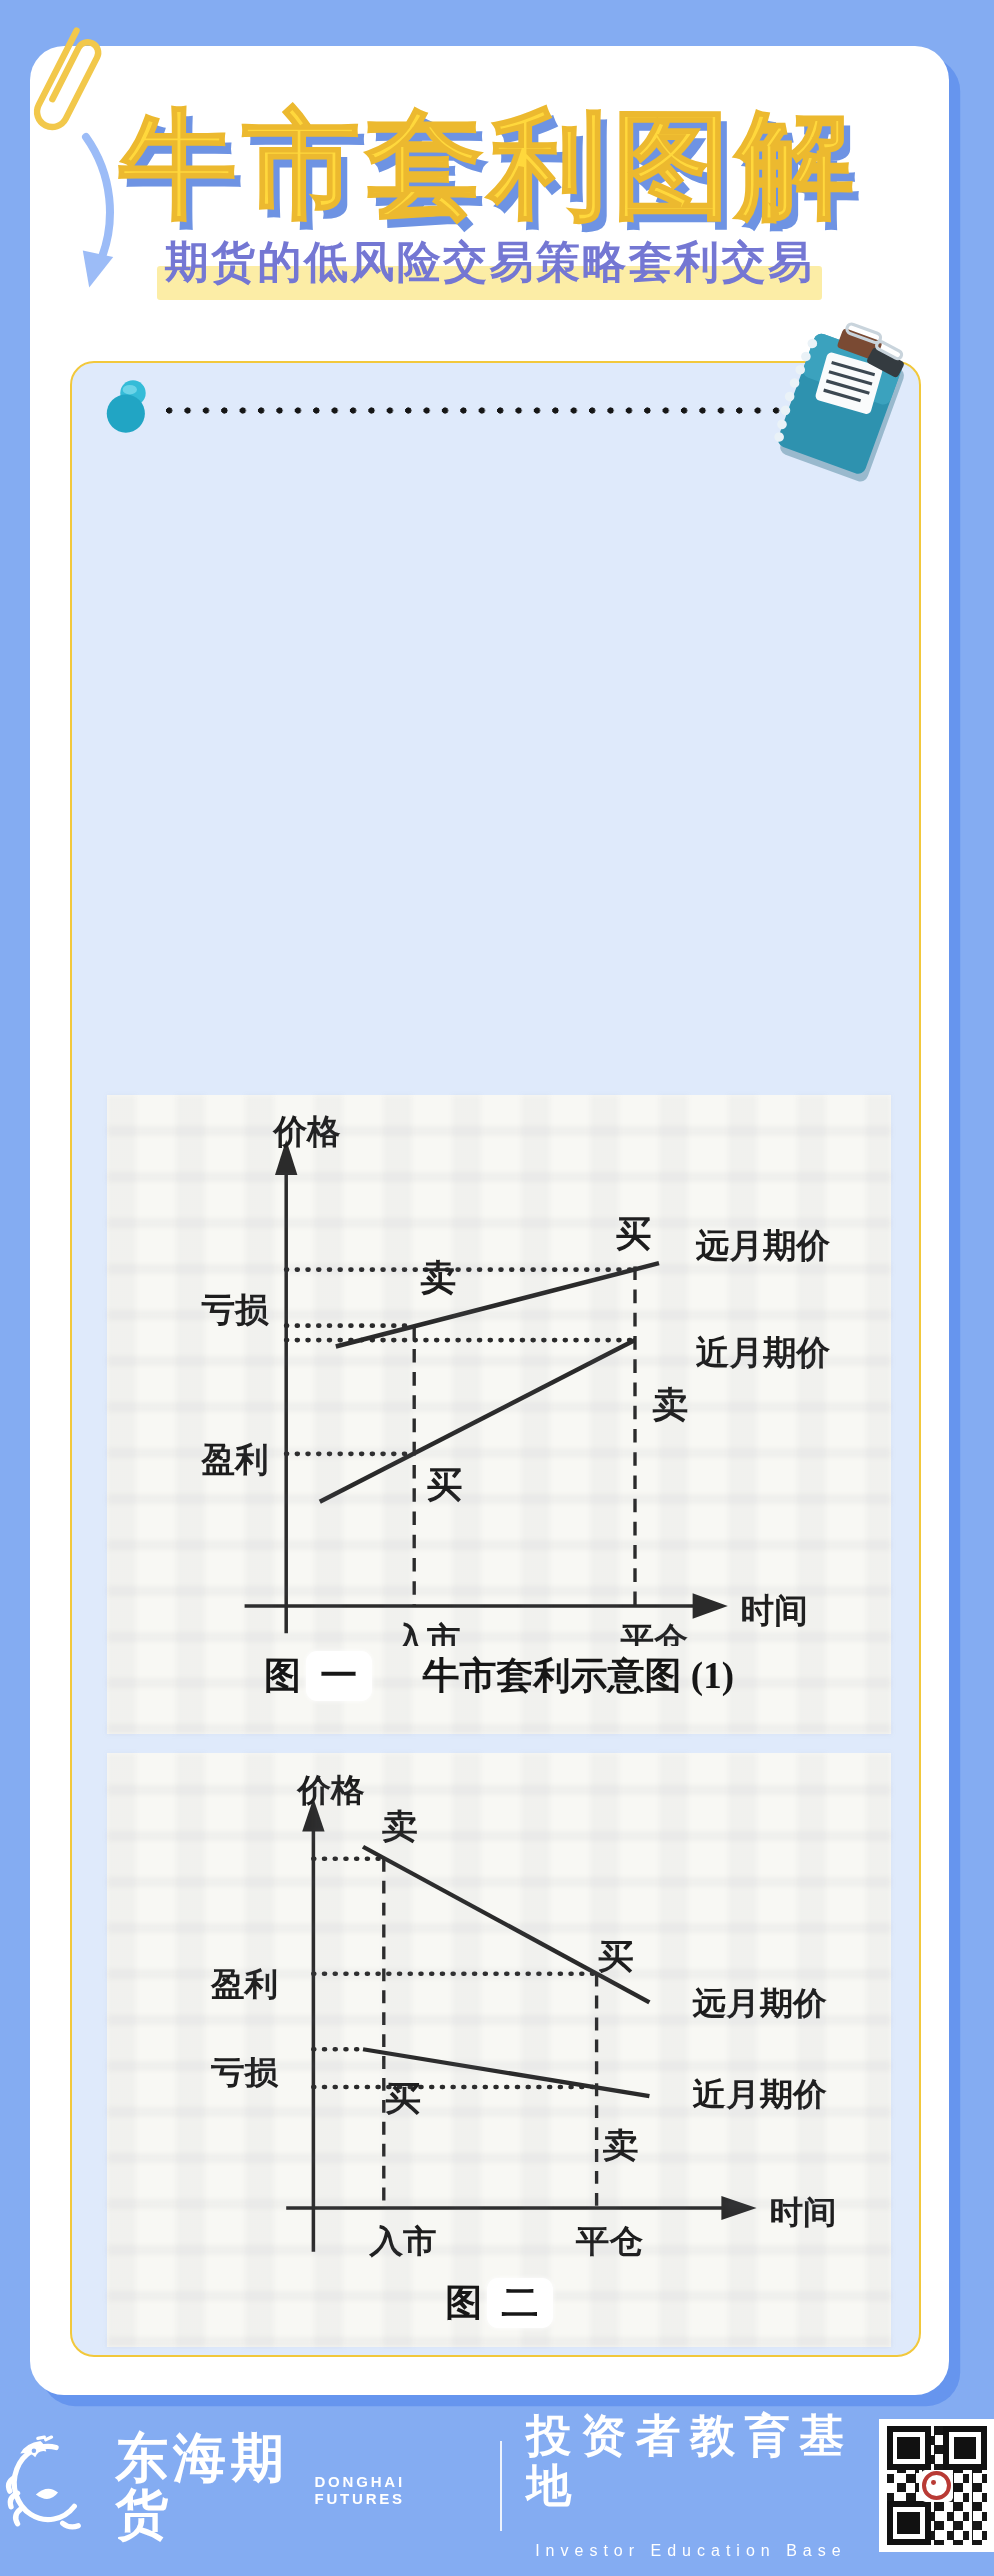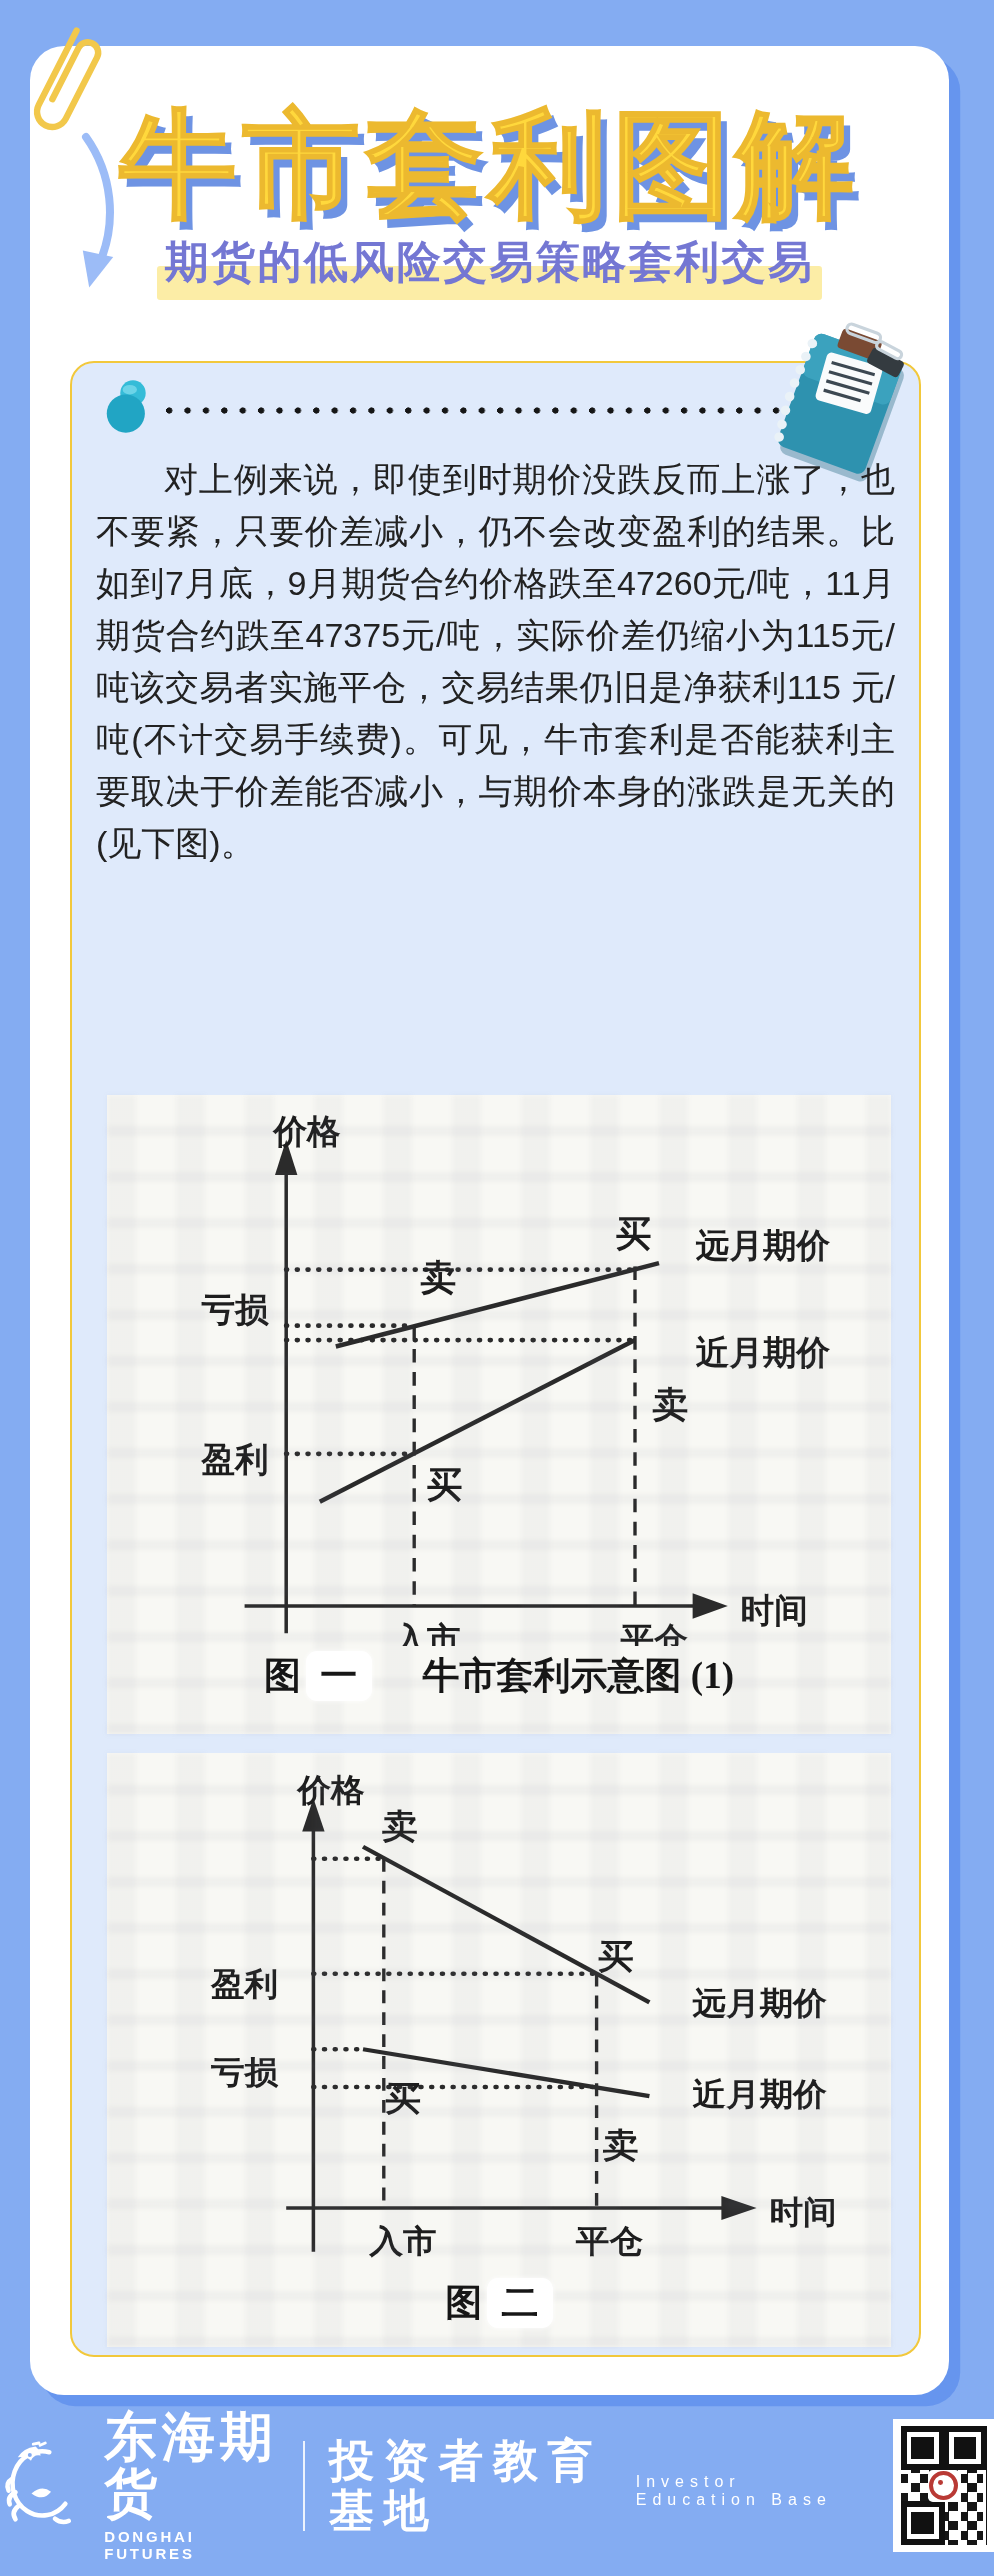--- a/index.html
+++ b/index.html
@@ -62,25 +62,25 @@
   figcaption{position:relative;display:flex;align-items:center;justify-content:center;
              gap:51px;margin-top:4.8px;font-size:37px;font-weight:bold;color:#161616;
              font-family:"Liberation Serif", serif;}
   .fig-prefix{display:flex;align-items:center;}
   .num-patch{display:inline-block;background:#ffffff;border-radius:11.2px;
              padding:0 14.4px;margin-left:4.8px;box-shadow:0 0 4.8px rgba(255,255,255,0.9);}
 
   
   .footer{position:absolute;left:0;bottom:0;width:100%;height:181px;
           display:flex;align-items:center;justify-content:center;gap:24px;color:#fff;}
-  .brand-col{display:flex;flex-direction:column;align-items:center;}
+  .brand-col{display:flex;flex-direction:row;align-items:center;}
   .brand-cn{font-size:53px;font-weight:bold;letter-spacing:4.8px;line-height:1.05;}
   .brand-en{font-size:15px;font-weight:bold;letter-spacing:2.8px;margin-top:8px;}
   .footer-divider{width:2.4px;height:90px;background:rgba(255,255,255,0.85);}
-  .edu-col{display:flex;align-items:center;gap:20px;}
+  .edu-col{display:flex;flex-direction:column;align-items:center;gap:20px;}
   .edu-cn{font-size:45px;letter-spacing:9.6px;font-weight:600;line-height:1.1;}
   .edu-en{font-size:16px;letter-spacing:6px;margin-top:11.2px;font-weight:400;}
 
   .qr{position:relative;width:133px;height:133px;background:#ffffff;}
   .qr-noise{position:absolute;inset:7.2px;background-color:#fff;
      background-image:
        repeating-linear-gradient(90deg, rgba(255,255,255,0) 0 7.2px, #ffffff 7.2px 10.4px, rgba(255,255,255,0) 10.4px 25px),
        repeating-conic-gradient(#161616 0 25%, #ffffff 0 50%);
      background-size:auto, 19px 19px;}
   .qr-finder{position:absolute;width:32px;height:32px;border:6.4px solid #111;background:#fff;}
@@ -154,21 +154,20 @@
               <circle cx="33" cy="170" r="6"></circle>
           </g>
           <rect x="62" y="14" width="52" height="26" rx="5" fill="#7A4A33"></rect>
           <rect x="66" y="6" width="44" height="12" rx="6" fill="none" stroke="#C9D4DC" stroke-width="4"></rect>
           <rect x="104" y="26" width="44" height="22" rx="5" fill="#343B40" transform="rotate(8 126 37)"></rect>
           <rect x="108" y="16" width="34" height="10" rx="5" fill="none" stroke="#C9D4DC" stroke-width="4" transform="rotate(8 125 21)"></rect>
         </g>
       </svg>
 
       <div class="text-block">
-        <p>对上例来说，即使到时期价没跌反而上涨了，也不要紧，只要价差减小，仍不会改变盈利的结果。比如到7月底，9月期货合约价格跌至47260元/吨，11月期货合约跌至47375元/吨，实际价差仍缩小为115元/吨该交易者实施平仓，交易结果仍旧是净获利115 元/吨(不计交易手续费)。可见，牛市套利是否能获利主要取决于价差能否减小，与期价本身的涨跌是无关的(见下图)。</p>
       </div>
 
       <figure class="fig fig-1">
         <svg class="chart" width="784" height="551" viewBox="0 0 490 344" preserveAspectRatio="none">
 
           <line class="axis" x1="112" y1="46" x2="112" y2="336"></line>
           <polygon class="arrowhead" points="112,28 105,50 119,50"></polygon>
           <line class="axis" x1="86" y1="319" x2="372" y2="319"></line>
           <polygon class="arrowhead" points="388,319 366,311 366,327"></polygon>
           <text x="125" y="30" font-size="21" text-anchor="middle">价格</text>

